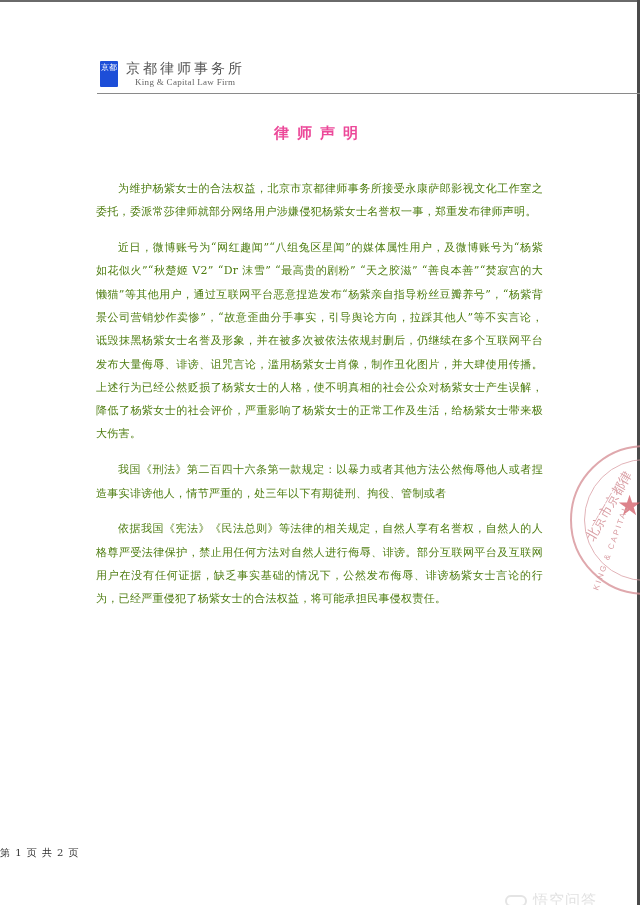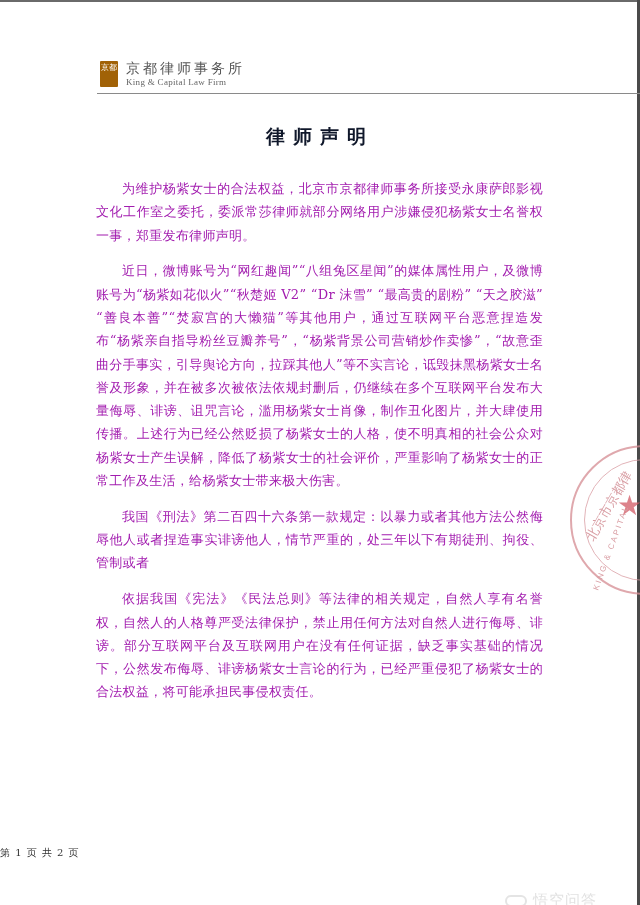--- a/index.html
+++ b/index.html
@@ -1,28 +1,28 @@
 <!DOCTYPE html>
 <html><head>
   <meta charset="utf-8">
   <style>
     * { margin: 0; padding: 0; box-sizing: border-box; }
     html, body { width: 640px; height: 905px; overflow: hidden; background: #ffffff; }
     body { position: relative; font-family: "DejaVu Serif", "Liberation Serif", serif; color: #2a2a2a; }
     .topline { position: absolute; left: 0; top: 0; width: 640px; height: 2px; background: #6a6a6a; }
     .rightline { position: absolute; right: 0; top: 0; width: 3px; height: 905px; background: #4a4a4a; }
     .letterhead { position: absolute; left: 100px; top: 60px; display: flex; align-items: center; }
-    .seal-logo { width: 18px; height: 26px; background: #a16207; color: #fff; font-size: 8px; line-height: 12px; text-align: center; padding-top: 1px; margin-right: 8px; border-radius: 1px; }
+    .seal-logo { width: 18px; height: 26px; background: #1d4ed8; color: #fff; font-size: 8px; line-height: 12px; text-align: center; padding-top: 1px; margin-right: 8px; border-radius: 1px; }
     .firm-names { display: flex; flex-direction: column; }
     .firm-cn { font-size: 14px; letter-spacing: 3px; color: #555; line-height: 16px; }
-    .firm-en { font-family: "Liberation Serif", serif; font-size: 9px; color: #666; line-height: 12px; letter-spacing: 0.3px; }
+    .firm-en { font-family: "Liberation Serif", serif; font-size: 9px; color: #666; line-height: 12px; letter-spacing: 0.3px; margin-left: 9px; }
     .head-rule { position: absolute; left: 97px; top: 93px; width: 543px; height: 1px; background: #8a8a8a; }
-    .title { position: absolute; left: 0; width: 640px; top: 124px; text-align: center; font-family: "DejaVu Sans", sans-serif; font-size: 19px; letter-spacing: 8px; color: #0f172a; font-weight: 600; }
+    .title { position: absolute; left: 0; width: 640px; top: 124px; text-align: center; font-family: "DejaVu Sans", sans-serif; font-size: 15px; letter-spacing: 8px; color: #ec4899; font-weight: 600; }
     .body-text { position: absolute; left: 96px; top: 177px; width: 447px; }
-    .para { font-size: 13px; line-height: 23.3px; text-align: justify; text-indent: 2em; color: #a21caf; margin-bottom: 12.5px; letter-spacing: 0.3px; }
+    .para { font-size: 11px; line-height: 23.3px; text-align: justify; text-indent: 2em; color: #4d7c0f; margin-bottom: 12.5px; letter-spacing: 0.3px; }
     .footer { position: absolute; left: 0; width: 640px; top: 846px; font-size: 10px; color: #333; letter-spacing: 1px; }
     .watermark { position: absolute; left: 505px; top: 875px; display: flex; align-items: center; color: #e2e2e2; font-family: "DejaVu Sans", sans-serif; font-size: 15px; letter-spacing: 1px; margin-top: 16px; }
     .wm-icon { width: 22px; height: 12px; border: 2px solid #e4e4e4; border-radius: 8px; margin-right: 6px; }
     .stamp { position: absolute; left: 570px; top: 445px; width: 150px; height: 150px; border: 2px solid #d58c92; border-radius: 50%; opacity: 0.75; }
     .stamp-inner { position: absolute; left: 12px; top: 12px; width: 122px; height: 122px; border: 1px solid #d89aa0; border-radius: 50%; }
     .stamp-star { position: absolute; left: 45px; top: 45px; color: #d25a65; font-size: 28px; line-height: 28px; font-family: "DejaVu Sans", sans-serif; }
     .stamp-text { position: absolute; left: -2px; top: 50px; color: #cc7d85; font-size: 13px; transform: rotate(-60deg); transform-origin: center; white-space: nowrap; }
     .stamp-en { position: absolute; left: -6px; top: 96px; color: #cc7d85; font-family: "Liberation Sans", sans-serif; font-size: 8px; letter-spacing: 2px; transform: rotate(-70deg); white-space: nowrap; }
   </style>
 </head>

